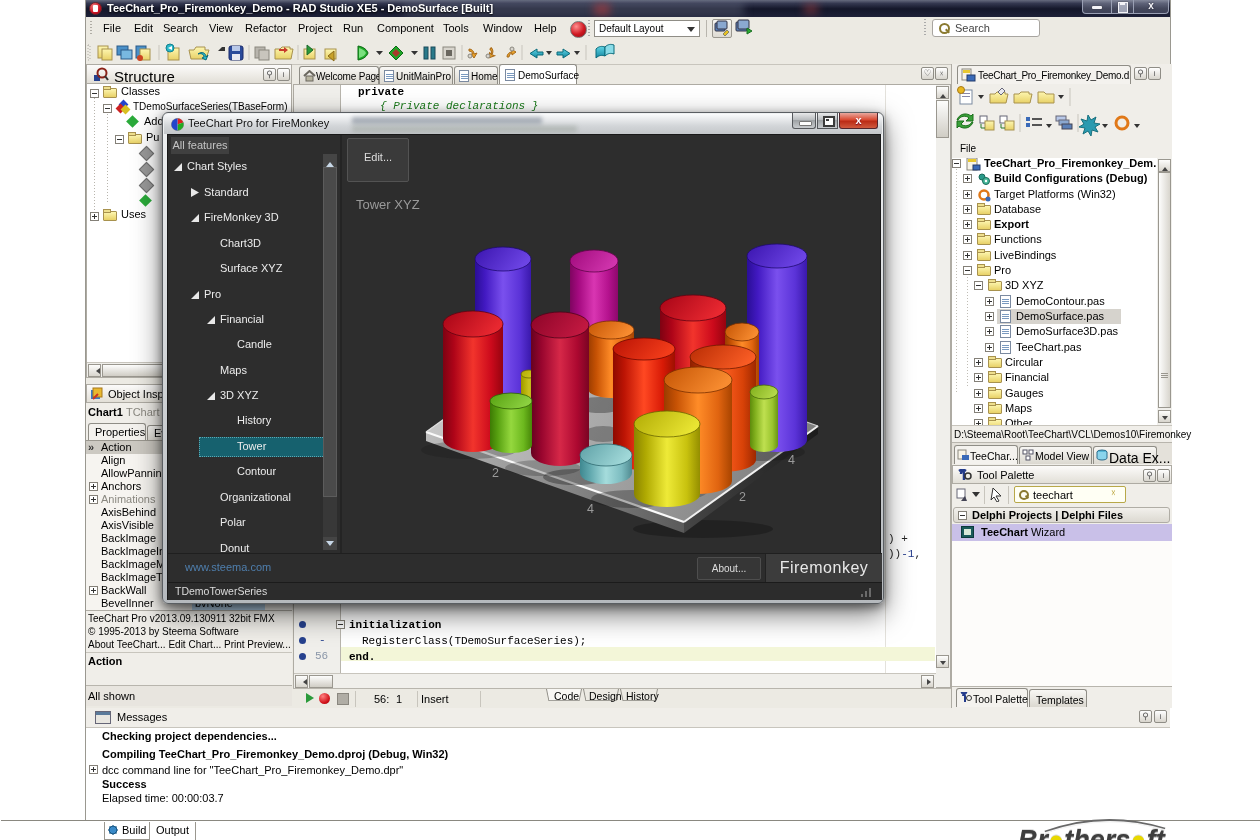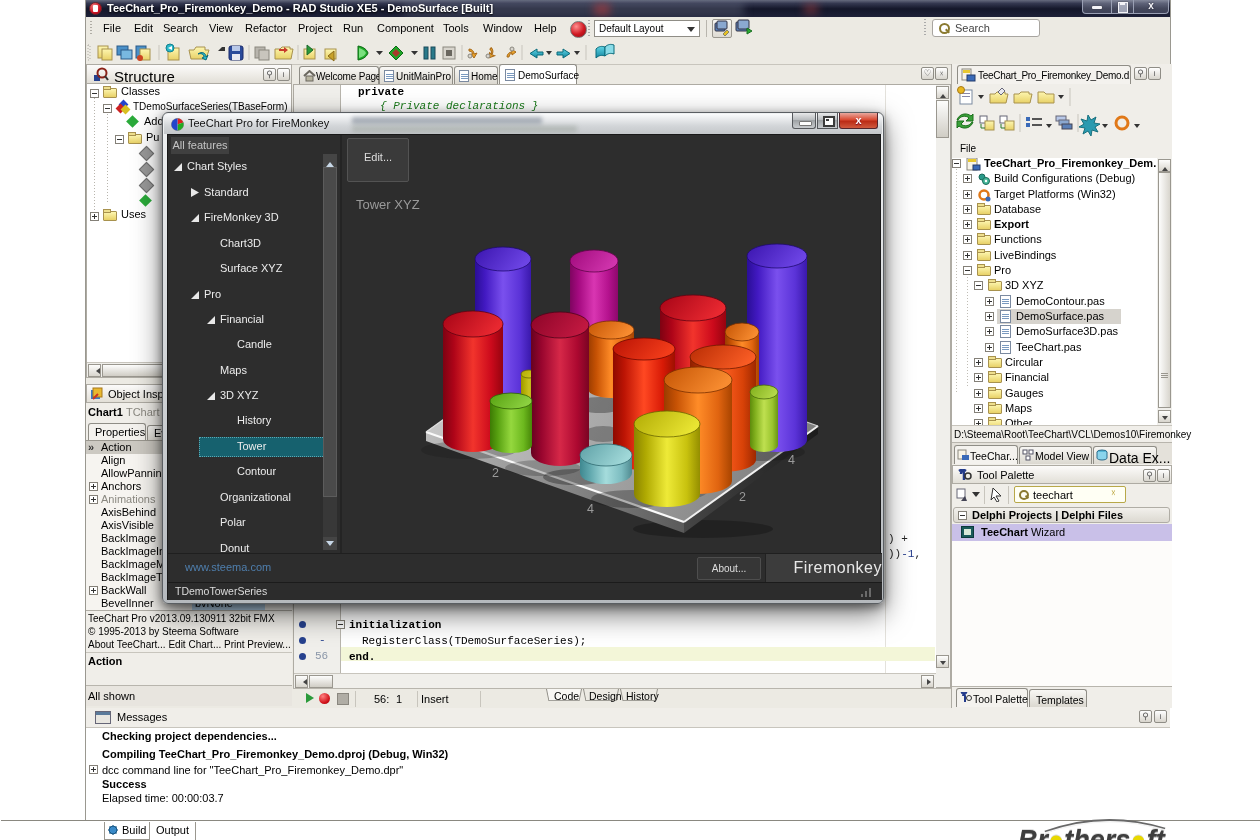--- a/index.html
+++ b/index.html
@@ -397,21 +397,21 @@
           <rect x="2" y="2" width="8" height="3" fill="#e8c830"></rect>
           <rect x="7" y="8" width="7" height="5" fill="#3a6ab8" stroke="#223a6a"></rect>
         </svg>
 <div class="ab" style="left:32px;top:-1px;font-weight:bold;white-space:nowrap">TeeChart_Pro_Firemonkey_Dem...</div>
 <div class="pm p" style="left:11px;top:16px"></div>
 <svg width="14" height="14" style="position:absolute;left:25px;top:14px">
           <circle cx="5" cy="5" r="3" fill="#2a9a8a" stroke="#186a5a"></circle>
           <circle cx="9" cy="9" r="3.5" fill="#48b89a" stroke="#186a5a"></circle>
           <circle cx="9" cy="9" r="1.2" fill="#fff"></circle>
         </svg>
-<div class="ab" style="left:42px;top:14px;font-weight:normal;white-space:nowrap">Build Configurations (Debug)</div>
+<div class="ab" style="left:42px;top:14px;font-weight:bold;white-space:nowrap">Build Configurations (Debug)</div>
 <div class="pm p" style="left:11px;top:32px"></div>
 <svg width="14" height="14" style="position:absolute;left:25px;top:30px">
           <circle cx="7" cy="7" r="4.5" fill="none" stroke="#e07818" stroke-width="2.5"></circle>
           <circle cx="11" cy="11" r="2.5" fill="#3a6ab8"></circle>
         </svg>
 <div class="ab" style="left:42px;top:30px;font-weight:normal;white-space:nowrap">Target Platforms (Win32)</div>
 <div class="pm p" style="left:11px;top:47px"></div>
 <div class="fold" style="left:25px;top:47px"></div>
 <div class="ab" style="left:42px;top:45px;font-weight:normal;white-space:nowrap">Database</div>
 <div class="pm p" style="left:11px;top:62px"></div>
@@ -851,21 +851,21 @@
           <path d="M631 422V492A33 13 0 0 0 697 492V422Z" fill="url(#gyel)"></path>
           <ellipse cx="664" cy="422" rx="33" ry="13" fill="url(#gyelt)" stroke="#6a6600" stroke-width="0.8"></ellipse>
           <text x="489" y="475" font-family="Liberation Sans" font-size="12.5" fill="#9a9a9a">2</text>
           <text x="584" y="511" font-family="Liberation Sans" font-size="12.5" fill="#9a9a9a">4</text>
           <text x="736" y="499" font-family="Liberation Sans" font-size="12.5" fill="#9a9a9a">2</text>
           <text x="785" y="462" font-family="Liberation Sans" font-size="12.5" fill="#9a9a9a">4</text>
         </svg>
   <div class="ab" style="left:0;top:418px;width:714px;height:29px;border-top:1px solid #1f1f1f;box-sizing:border-box">
     <div class="ab" style="left:17px;top:7px;color:#4f7fae">www.steema.com</div>
     <div class="ab" style="left:529px;top:3px;width:64px;height:23px;background:#363636;border:1px solid #4e4e4e;border-radius:2px;box-sizing:border-box;text-align:center;line-height:21px;color:#dedede;font-size:10px">About...</div>
-    <div class="ab" style="left:597px;top:0;width:117px;height:40px;background:#3c3c3c;border-left:1px solid #222;box-sizing:border-box;text-align:right;line-height:28px;font-size:16px;color:#e8e8e8;letter-spacing:.5px">Firemonkey</div>
+    <div class="ab" style="left:597px;top:0;width:117px;height:40px;background:#3c3c3c;border-left:1px solid #222;box-sizing:border-box;text-align:center;line-height:28px;font-size:16px;color:#e8e8e8;letter-spacing:.5px">Firemonkey</div>
   </div>
   <div class="ab" style="left:0;top:447px;width:714px;height:18px;border-top:1px solid #1b1b1b;background:#2c2c2c;box-sizing:border-box">
     <div class="ab" style="left:7px;top:2px;font-size:10.5px;color:#dcdcdc">TDemoTowerSeries</div>
     <svg width="12" height="10" style="position:absolute;left:693px;top:4px">
             <g fill="#6a6a6a">
               <rect x="0" y="7" width="2" height="3"></rect>
               <rect x="4" y="4" width="2" height="6"></rect>
               <rect x="8" y="1" width="2" height="9"></rect>
             </g>
           </svg>

